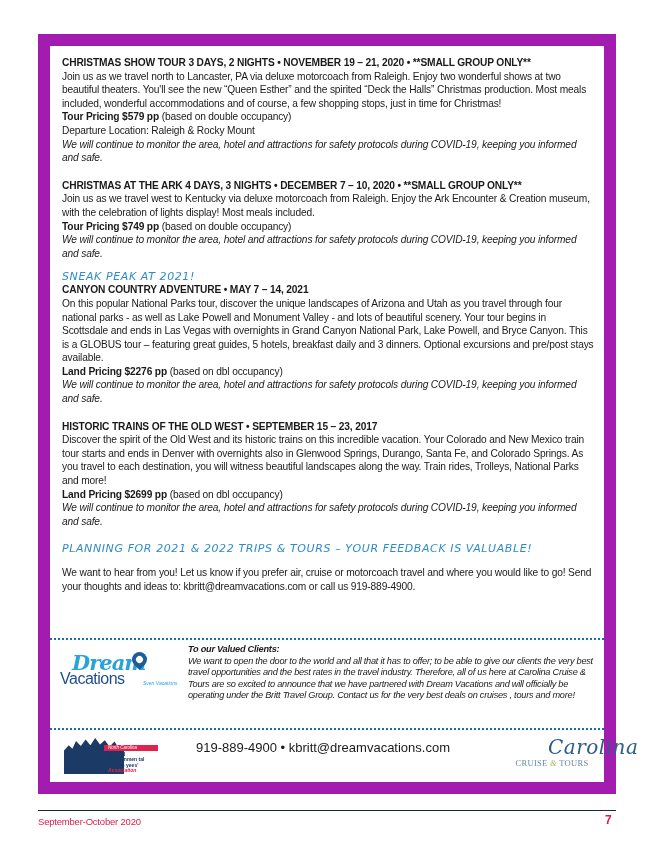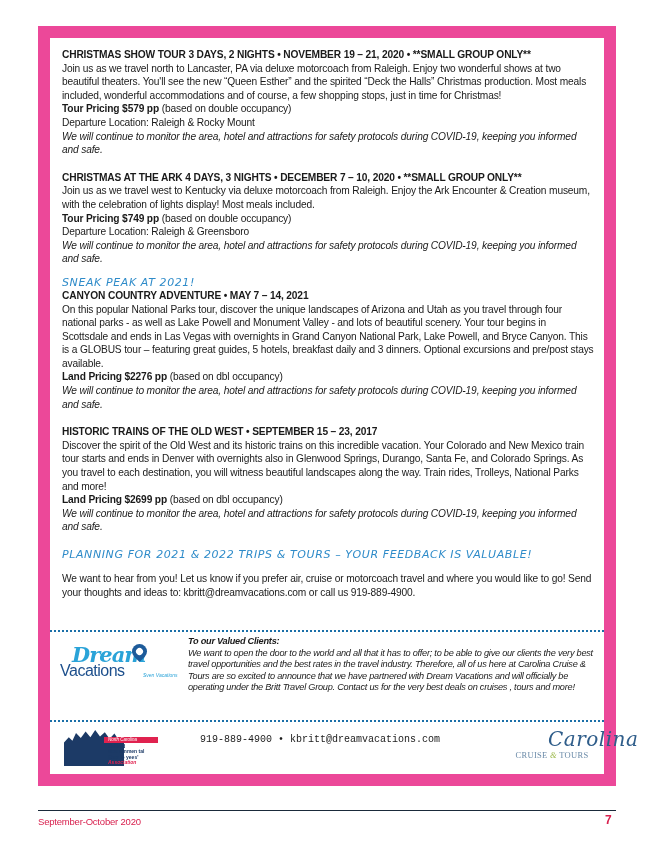--- a/index.html
+++ b/index.html
@@ -1,21 +1,21 @@
 <!DOCTYPE html>
 <html><head>
 <meta charset="utf-8">
 <style>
   * { box-sizing: border-box; margin: 0; padding: 0; }
   html, body { width: 654px; height: 845px; background: #ffffff; overflow: hidden; }
   body { position: relative; font-family: "Liberation Sans", sans-serif; color: #1a1a1a; }
 
   .frame {
-    position: absolute; left: 38px; top: 26px; width: 578px; height: 760px;
-    background: #ec4899; padding: 12px;
+    position: absolute; left: 38px; top: 34px; width: 578px; height: 760px;
+    background: #a21caf; padding: 12px;
   }
   .inner {
     position: relative; width: 554px; height: 736px; background: #ffffff;
     padding: 10px 10px 0 12px;
   }
 
   .tour { font-size: 10.2px; line-height: 13.6px; letter-spacing: -0.15px; margin-bottom: 14px; }
   .tour .hdr { font-weight: bold; }
   .tour .price b { font-weight: bold; }
   .tour .note { font-style: italic; }
@@ -72,22 +72,22 @@
     position: absolute; left: 42px; top: 9px; width: 54px; height: 6px; background: #e0224f;
     font-size: 4.5px; color: #fff; font-style: italic; padding-left: 4px; line-height: 6px;
   }
   .nc-text {
     position: absolute; left: 46px; top: 16px; font-size: 5px; line-height: 5.4px;
     font-weight: bold; color: #1c3a66;
   }
   .nc-text .nc-assoc { color: #e0224f; font-style: italic; }
 
   .contact-center {
-    position: absolute; left: 140px; top: 10px; width: 260px; text-align: center;
-    font-family: Liberation Mono, monospace; font-size: 10px; line-height: 15px; color: #1a1a1a;
+    position: absolute; left: 140px; top: 10px; width: 260px; text-align: right;
+    font-family: Liberation Sans, sans-serif; font-size: 13px; line-height: 15px; color: #1a1a1a;
   }
 
   .cc-logo { position: absolute; left: 454px; top: 6px; width: 96px; height: 40px; text-align: center; }
   .cc-script {
     font-family: "DejaVu Serif", serif; font-style: italic; font-size: 20px; color: #2f5d8a;
     line-height: 22px; letter-spacing: 0.5px; margin-left: 44px;
   }
   .cc-sub {
     font-family: "Liberation Serif", serif; font-size: 8.5px; color: #6a8aa8; letter-spacing: 0.3px;
   }
@@ -114,21 +114,20 @@
       <div>Join us as we travel north to Lancaster, PA via deluxe motorcoach from Raleigh. Enjoy two wonderful shows at two beautiful theaters.  You'll see the new “Queen Esther” and the spirited “Deck the Halls” Christmas production.  Most meals included, wonderful accommodations and of course, a few shopping stops, just in time for Christmas!</div>
       <div class="price"><b>Tour Pricing $579 pp</b><span> (based on double occupancy)</span></div>
       <div>Departure Location:  Raleigh &amp; Rocky Mount</div>
       <div class="note">We will continue to monitor the area, hotel and attractions for safety protocols during COVID-19, keeping you informed and safe.</div>
     </div>
 
     <div class="tour">
       <div class="hdr">CHRISTMAS AT THE ARK   4 DAYS, 3 NIGHTS  •  DECEMBER 7 – 10, 2020  •  **SMALL GROUP ONLY**</div>
       <div>Join us as we travel west to Kentucky via deluxe motorcoach from Raleigh.  Enjoy the Ark Encounter &amp; Creation museum, with the celebration of lights display!  Most meals included.</div>
       <div class="price"><b>Tour Pricing $749 pp</b><span> (based on double occupancy)</span></div>
-      <div>Departure Location:  Raleigh &amp; Greensboro</div>
       <div class="note">We will continue to monitor the area, hotel and attractions for safety protocols during COVID-19, keeping you informed and safe.</div>
     </div>
 
     <div class="script-head">SNEAK PEAK AT 2021!</div>
 
     <div class="tour">
       <div class="hdr">CANYON COUNTRY ADVENTURE  •  MAY 7 – 14, 2021</div>
       <div>On this popular National Parks tour, discover the unique landscapes of Arizona and Utah as you travel through four national parks - as well as Lake Powell and Monument Valley - and lots of beautiful scenery. Your tour begins in Scottsdale and ends in Las Vegas with overnights in Grand Canyon National Park, Lake Powell, and Bryce Canyon.  This is a GLOBUS tour – featuring great guides, 5 hotels, breakfast daily and 3 dinners. Optional excursions and pre/post stays available.</div>
       <div class="price"><b>Land Pricing $2276 pp</b><span> (based on dbl occupancy)</span></div>
       <div class="note">We will continue to monitor the area, hotel and attractions for safety protocols during COVID-19, keeping you informed and safe.</div>

